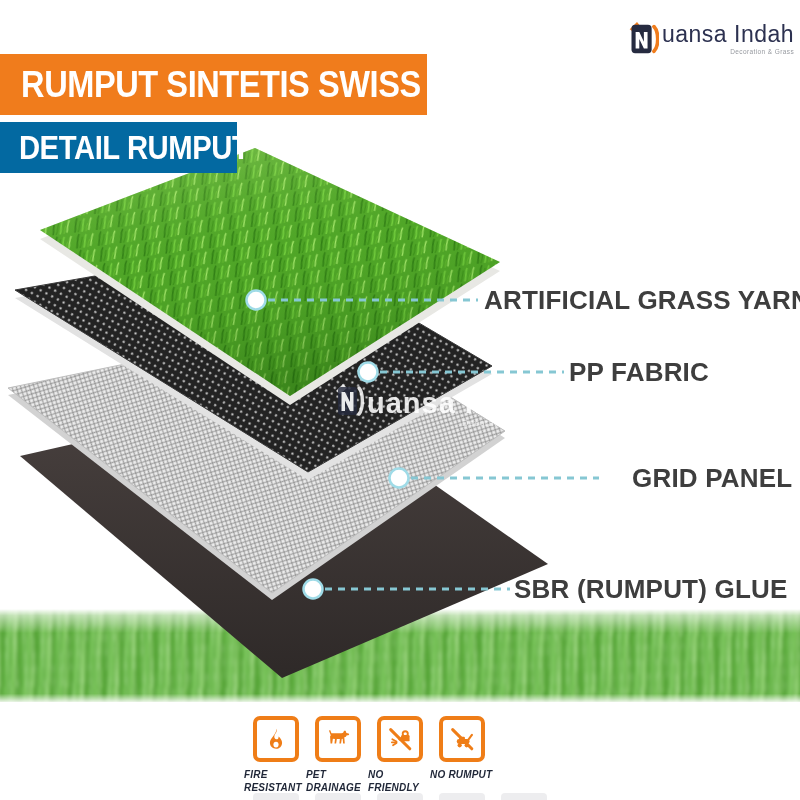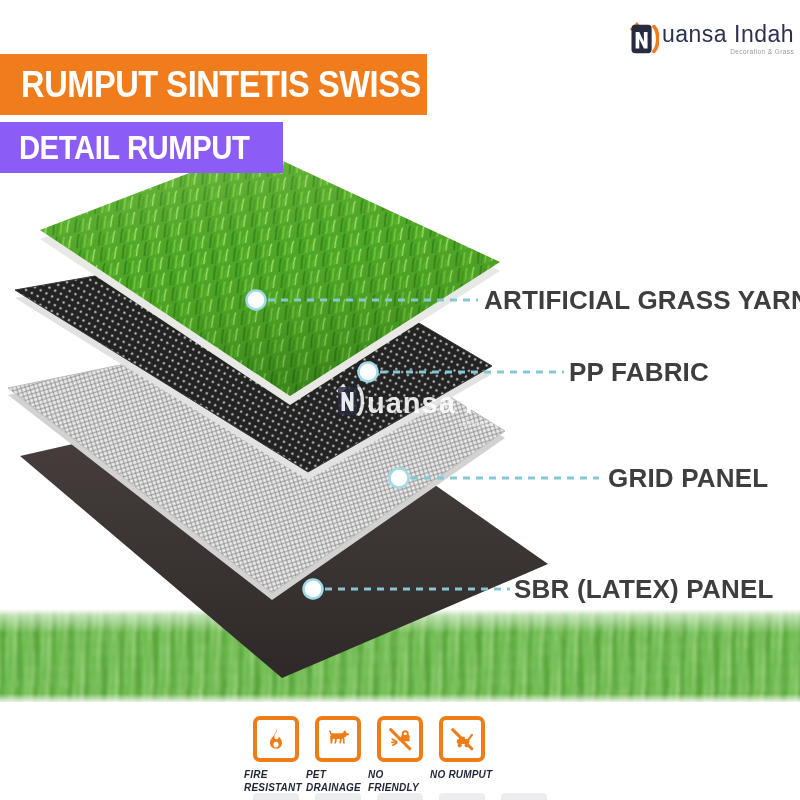--- a/index.html
+++ b/index.html
@@ -2,21 +2,21 @@
 <html><head>
 <meta charset="utf-8">
 <style>
   html,body{margin:0;padding:0;background:#fff;}
   .stage{position:relative;width:800px;height:800px;background:#fff;overflow:hidden;
          font-family:"Liberation Sans",sans-serif;}
 
   
   .banner{position:absolute;display:flex;align-items:center;z-index:5;margin-top:44px;}
   .banner-orange{left:0;top:10px;width:427px;height:61px;background:#f07c1c;}
-  .banner-navy{left:0;top:78px;width:283px;height:51px;background:#8b5cf6;}
+  .banner-navy{left:0;top:78px;width:237px;height:51px;background:#0369a1;}
   .banner span{color:#fff;font-weight:bold;white-space:nowrap;transform-origin:left center;}
   .banner-orange span{font-size:37px;letter-spacing:-0.5px;transform:scaleX(.88);padding-left:24px;}
   .banner-navy span{font-size:34px;letter-spacing:-0.5px;transform:scaleX(.86);padding-left:22px;}
 
   
   .brand{position:absolute;left:626px;top:20px;display:flex;align-items:center;z-index:5;}
   .brand svg.mark{width:33px;height:37px;}
   .brand-text{margin-left:3px;}
   .brand-name{font-size:23px;color:#2c3150;letter-spacing:.5px;line-height:1;}
   .brand-tagline{font-size:6.5px;color:#96999f;text-align:right;margin-top:2px;letter-spacing:.4px;}
@@ -140,22 +140,22 @@
     <line class="leader" x1="411" y1="478" x2="599" y2="478"></line>
     <line class="leader" x1="325" y1="589" x2="510" y2="589"></line>
     <circle class="marker" cx="256" cy="300" r="9.5"></circle>
     <circle class="marker" cx="368" cy="372" r="9.5"></circle>
     <circle class="marker" cx="399" cy="478" r="9.5"></circle>
     <circle class="marker" cx="313" cy="589" r="9.5"></circle>
   </svg>
 
   <div class="layer-label" style="left:484px;top:285px;">ARTIFICIAL GRASS YARN</div>
   <div class="layer-label" style="left:569px;top:357px;">PP FABRIC</div>
-  <div class="layer-label" style="left:608px;top:463px;">GRID PANEL</div>
-  <div class="layer-label" style="left:514px;top:574px;">SBR (LATEX) PANEL</div>
+  <div class="layer-label" style="left:632px;top:463px;">GRID PANEL</div>
+  <div class="layer-label" style="left:514px;top:574px;">SBR (RUMPUT) GLUE</div>
 
   <div class="features">
 
     <div class="feature">
       <div class="fbox">
         <svg viewBox="0 0 24 24">
           <path fill="#ef7d17" d="M12.6 3.2 C13.4 5.8 11 7.4 10.6 9.4 C10.3 11 11.2 12.2 12.3 12.3 C13.5 12.4 14.3 11.4 14.2 9.8 C15.9 11.2 17.2 13.2 17.2 15.2 C17.2 18.3 14.9 20.4 12.1 20.4 C9.2 20.4 6.8 18.3 6.8 15.3 C6.8 10.9 11.9 9 12.6 3.2 Z"></path>
           <ellipse cx="12" cy="16.8" rx="2.2" ry="2.5" fill="#fff"></ellipse>
         </svg>
       </div>

